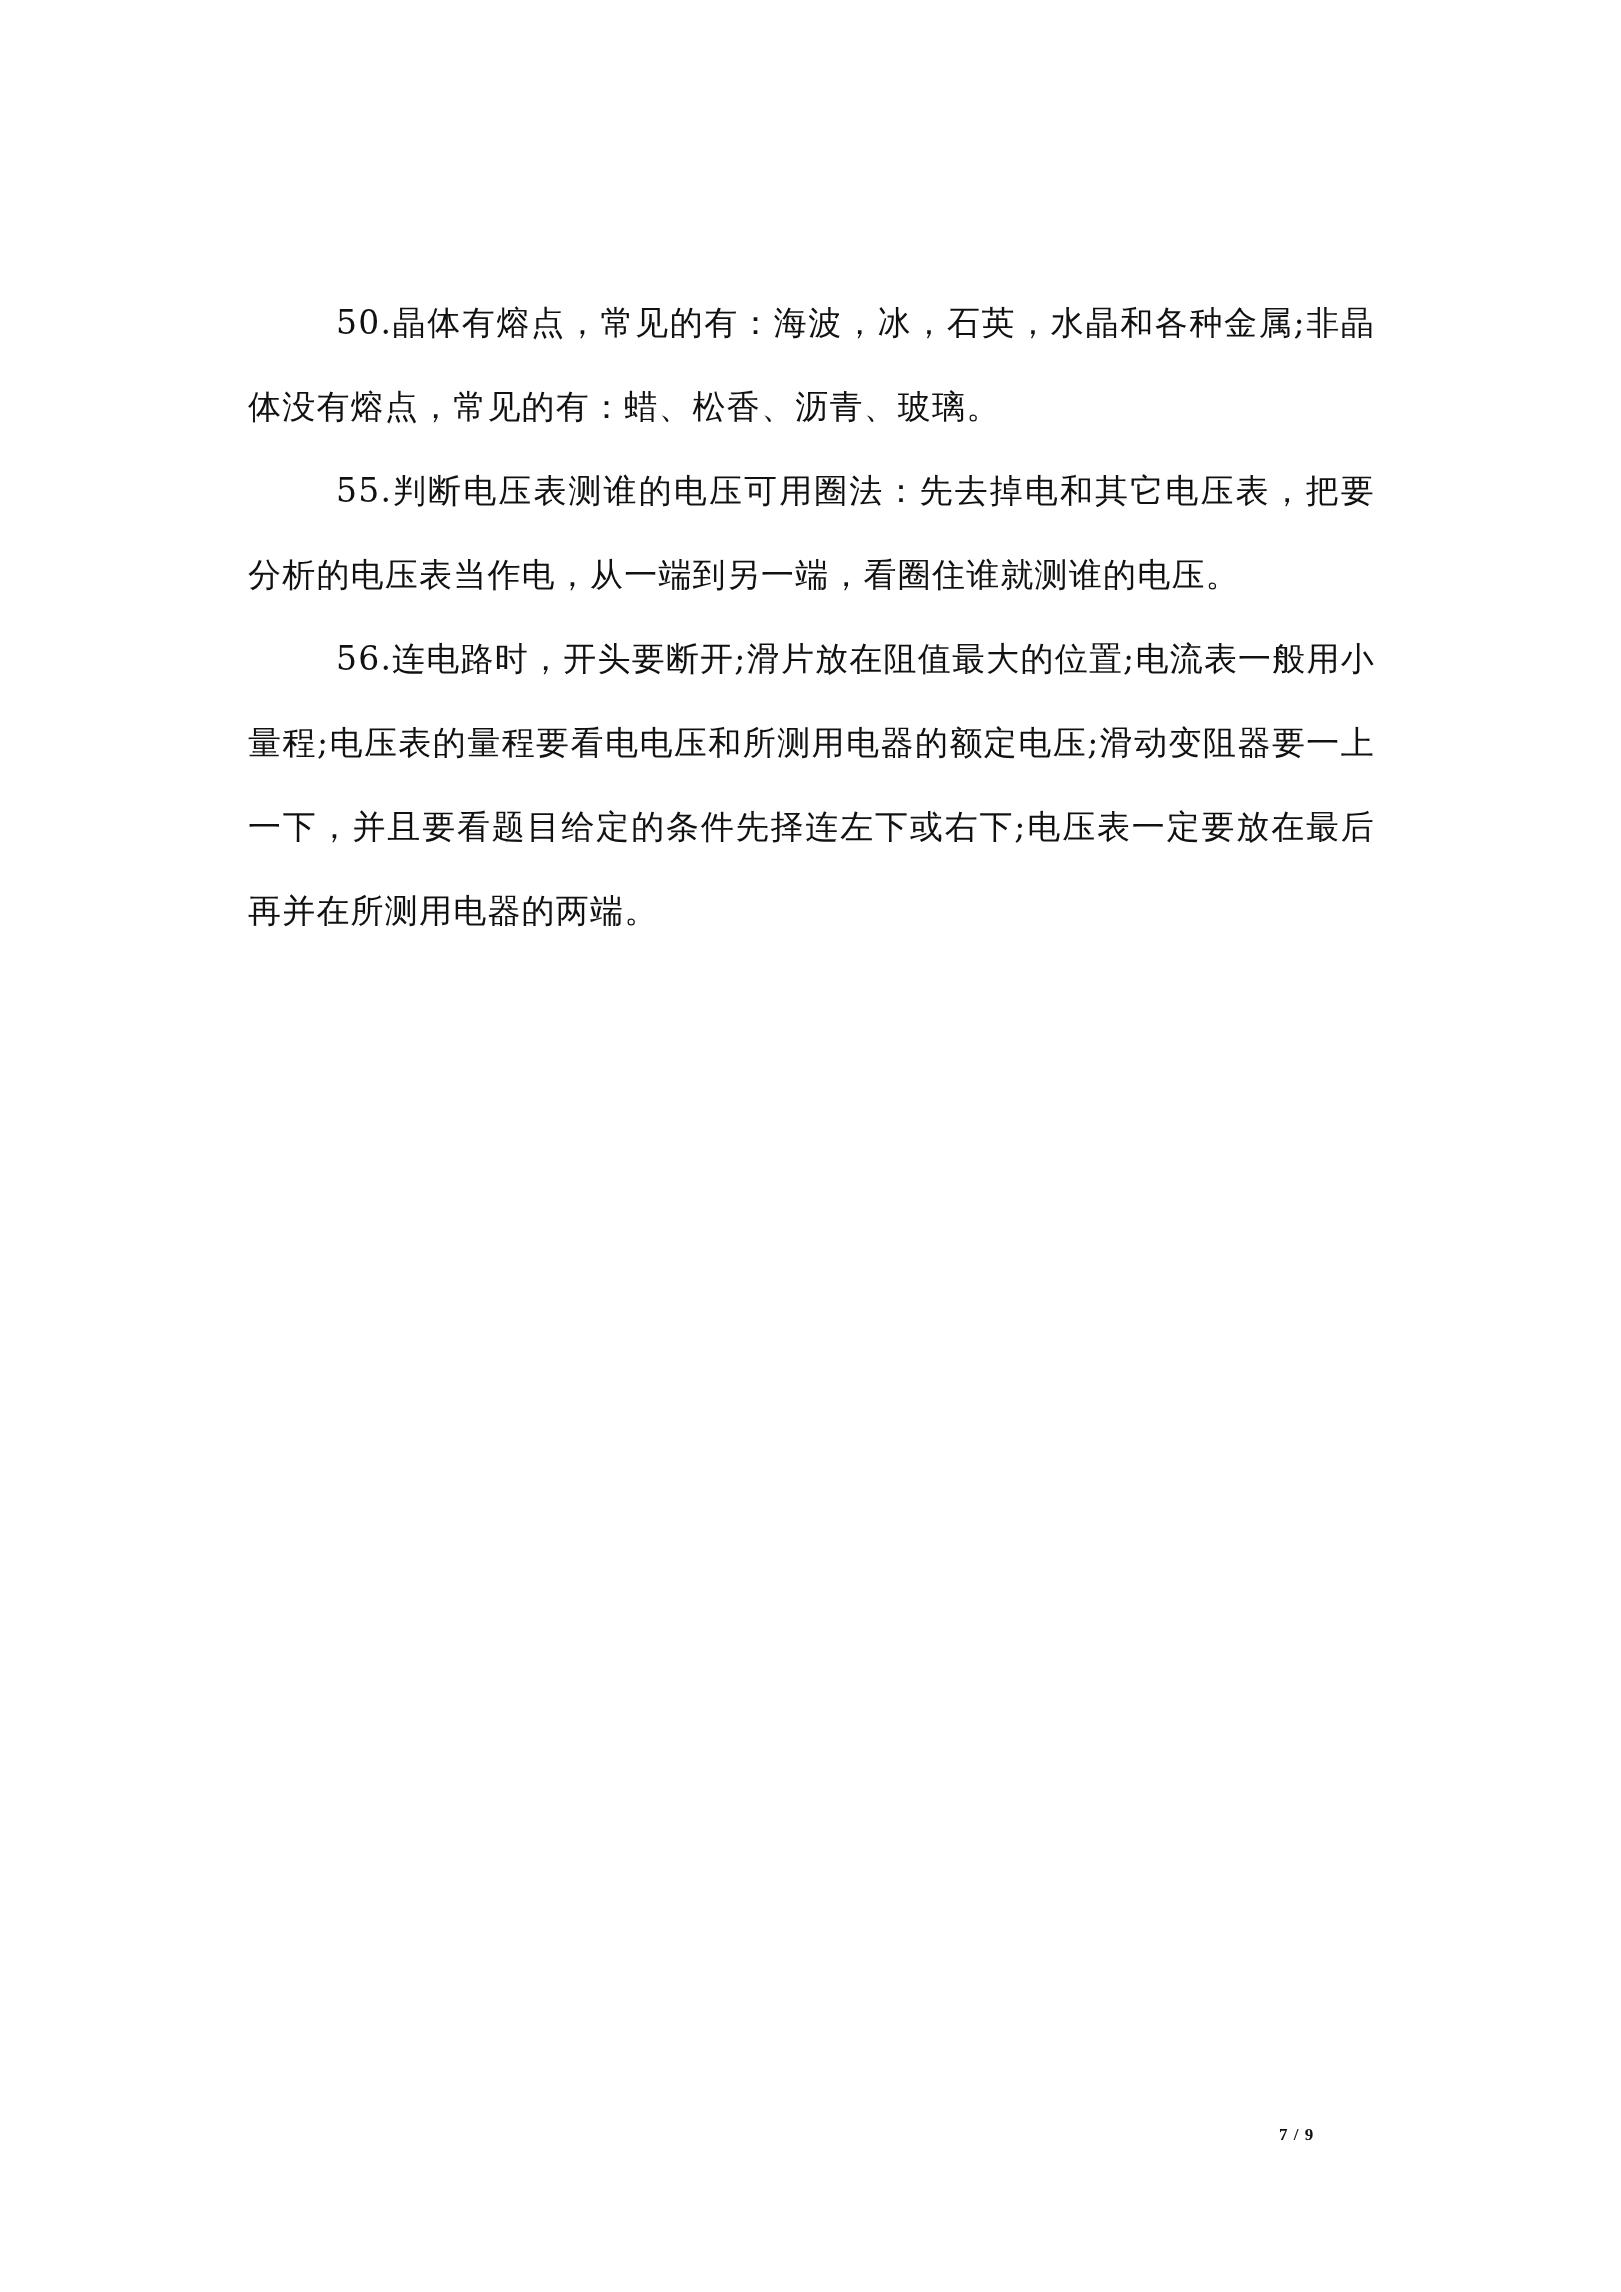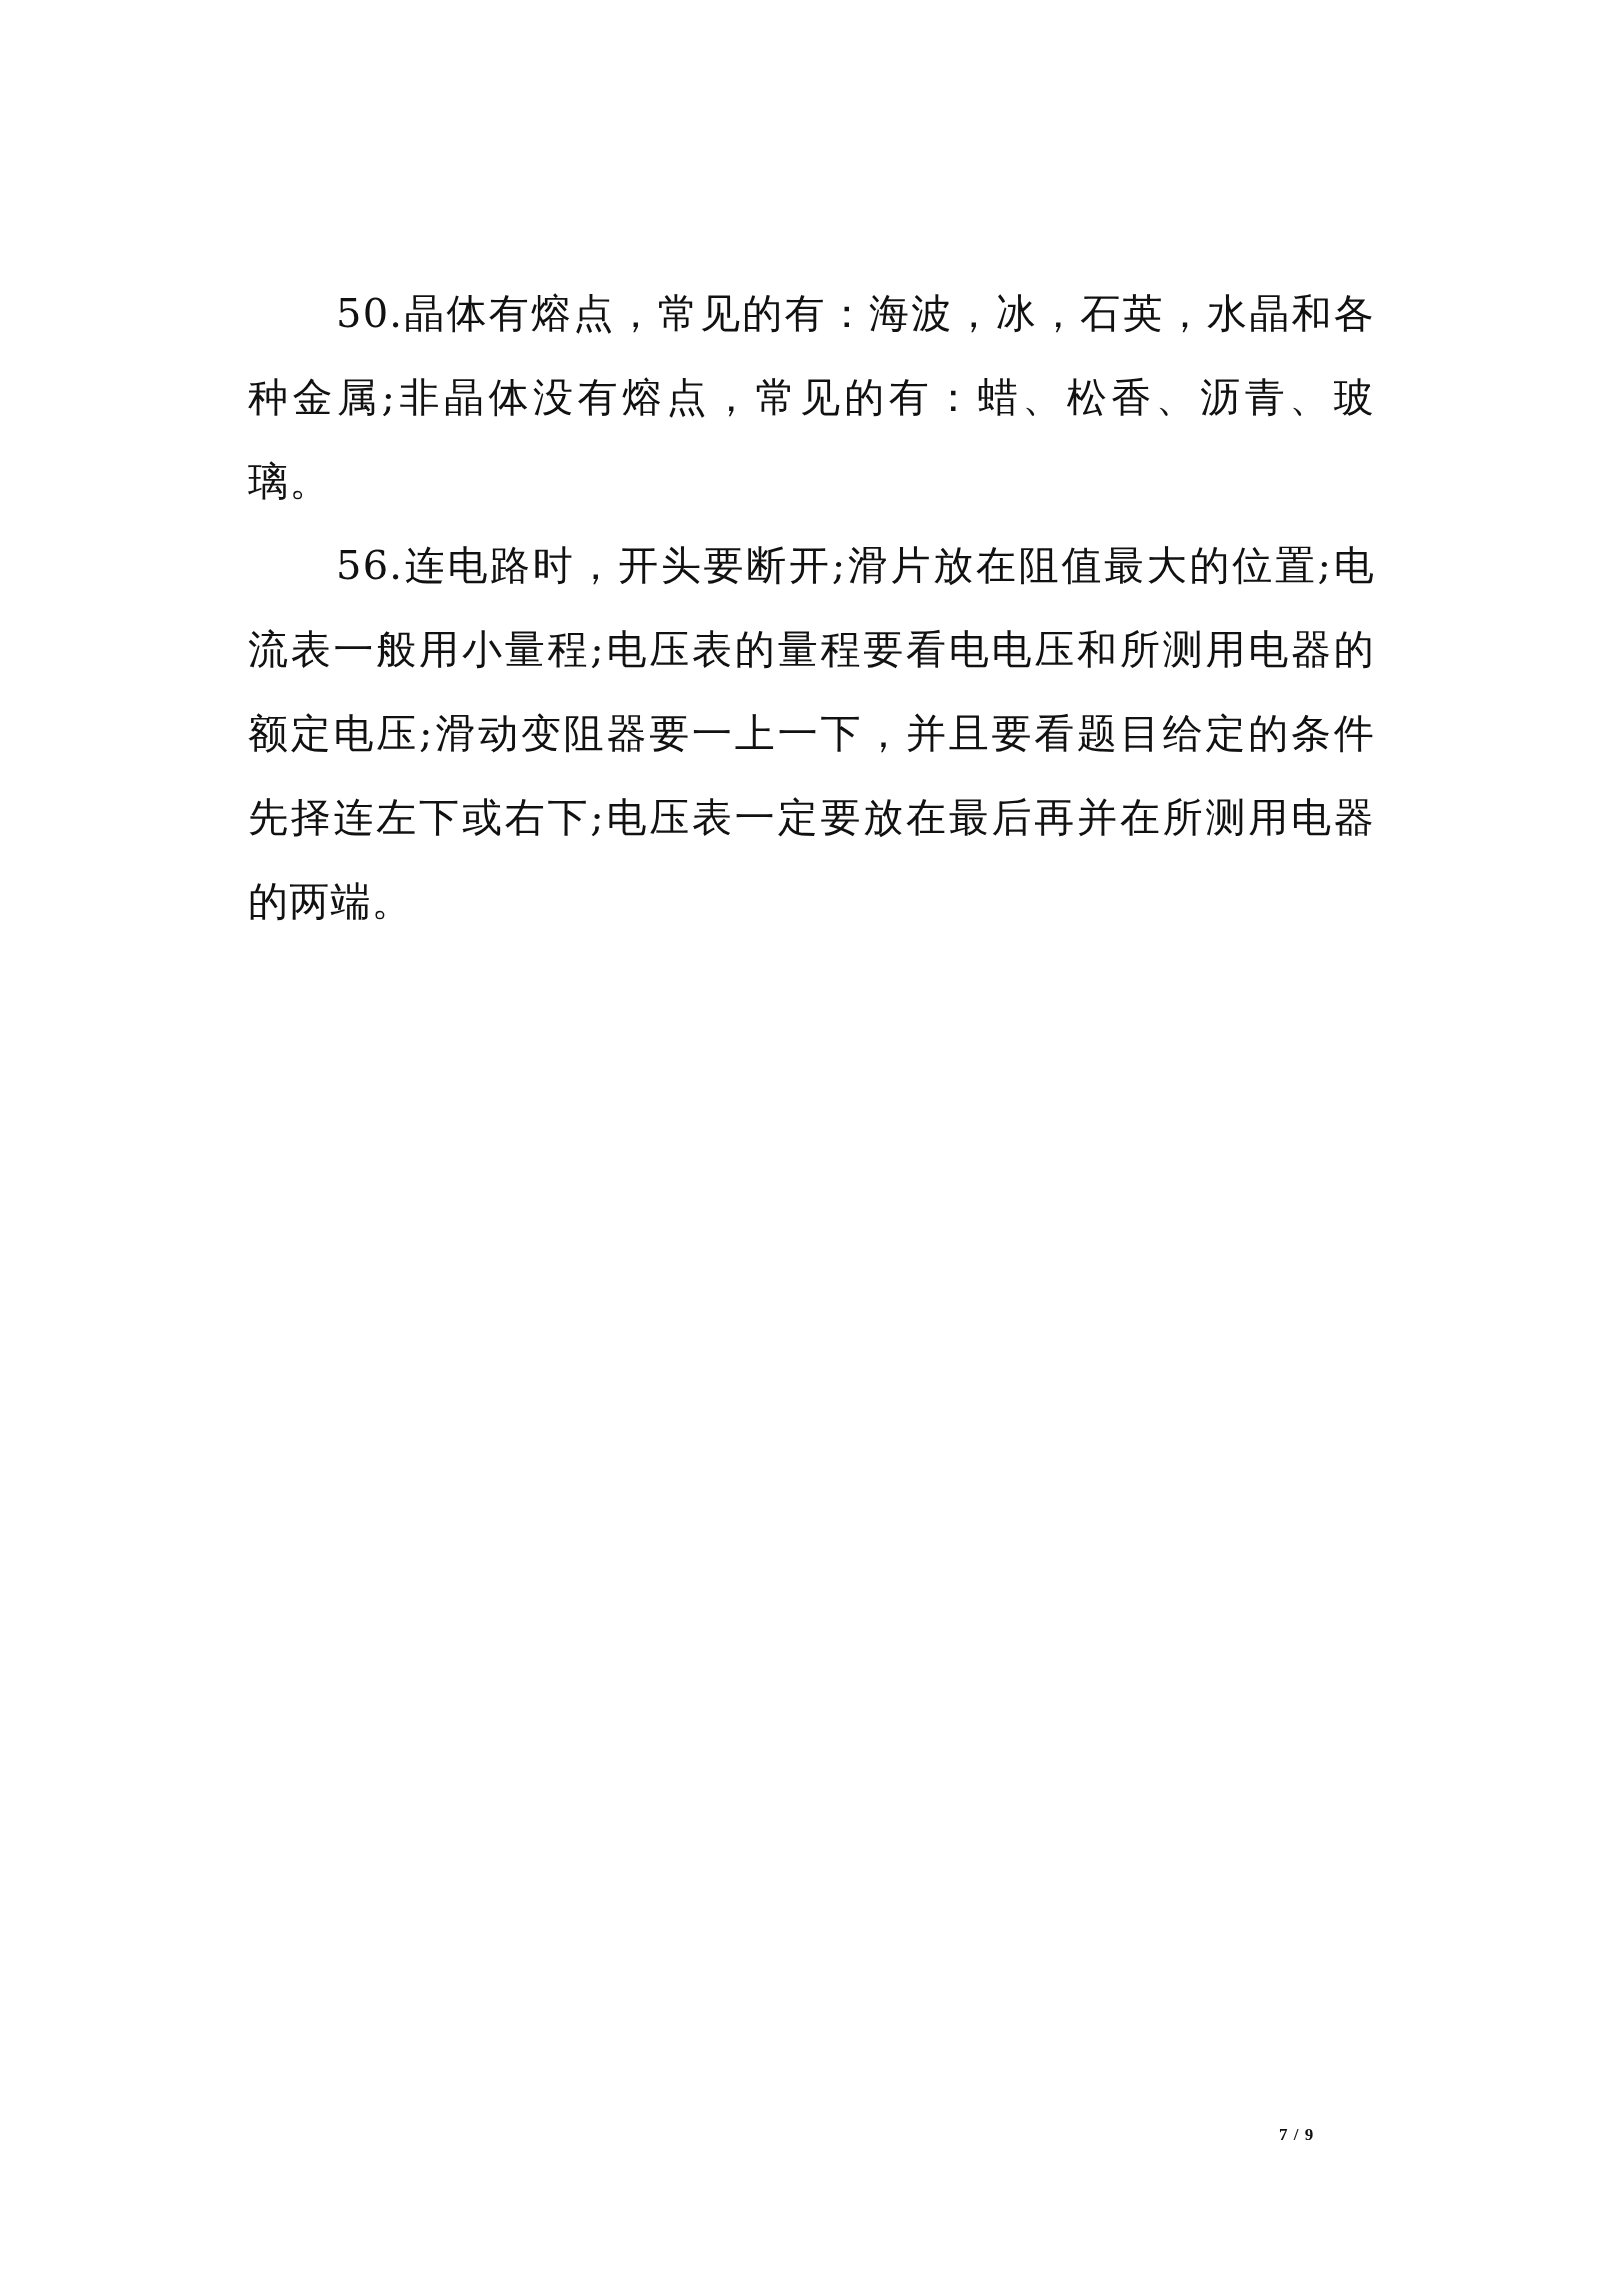--- a/index.html
+++ b/index.html
@@ -17,24 +17,24 @@
       position: absolute;
       left: 0;
       top: 0;
       width: 1621px;
       height: 2293px;
       background: #ffffff;
     }
     .content {
       position: absolute;
       left: 248px;
-      top: 271px;
+      top: 281px;
       width: 1127px;
       font-family: "DejaVu Serif", "Liberation Serif", serif;
-      font-size: 40px;
+      font-size: 33px;
       line-height: 84px;
       color: #111111;
       letter-spacing: 1.2px;
     }
     .para {
       margin: 0;
       padding: 0;
       text-indent: 88px;
       text-align: justify;
       text-justify: inter-character;
@@ -50,17 +50,18 @@
       color: #111111;
       letter-spacing: 1px;
     }
   </style>
 </head>
 <body>
 
 <div class="page">
   <div class="content">
     <p class="para">50.晶体有熔点，常见的有：海波，冰，石英，水晶和各种金属;非晶体没有熔点，常见的有：蜡、松香、沥青、玻璃。</p>
+    <p class="para">55.判断电压表测谁的电压可用圈法：先去掉电和其它电压表，把要分析的电压表当作电，从一端到另一端，看圈住谁就测谁的电压。</p>
     <p class="para">56.连电路时，开头要断开;滑片放在阻值最大的位置;电流表一般用小量程;电压表的量程要看电电压和所测用电器的额定电压;滑动变阻器要一上一下，并且要看题目给定的条件先择连左下或右下;电压表一定要放在最后再并在所测用电器的两端。</p>
   </div>
   <div class="page-number">7 / 9</div>
 </div>
 
 
 </body></html>

